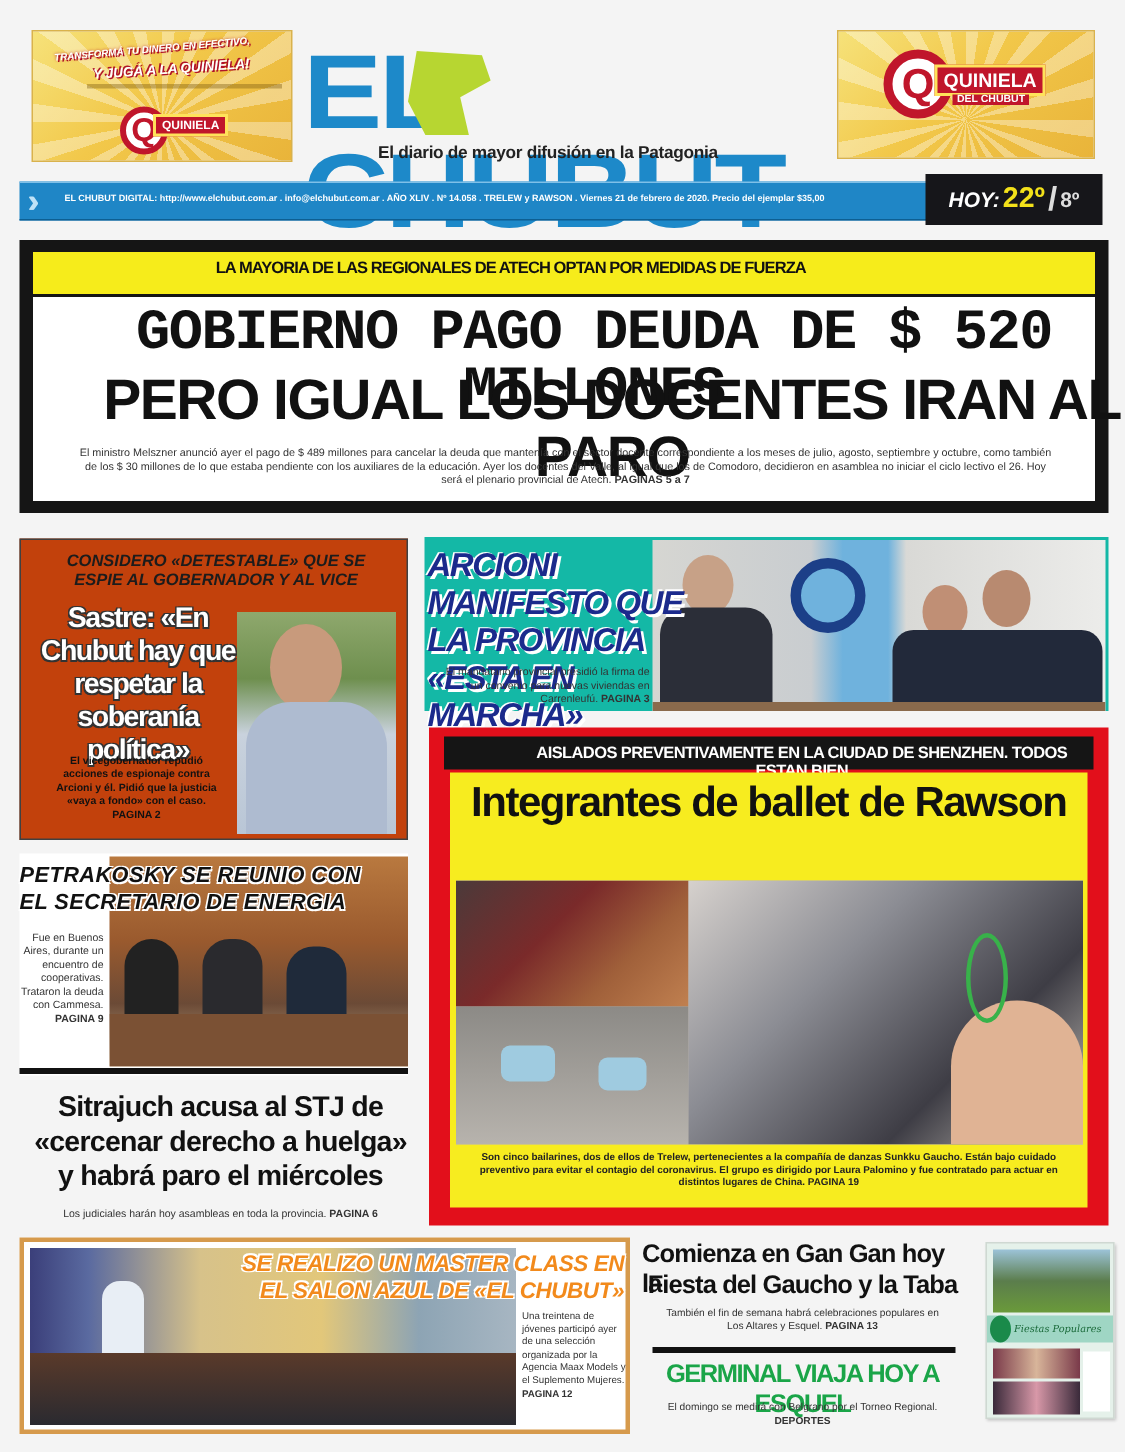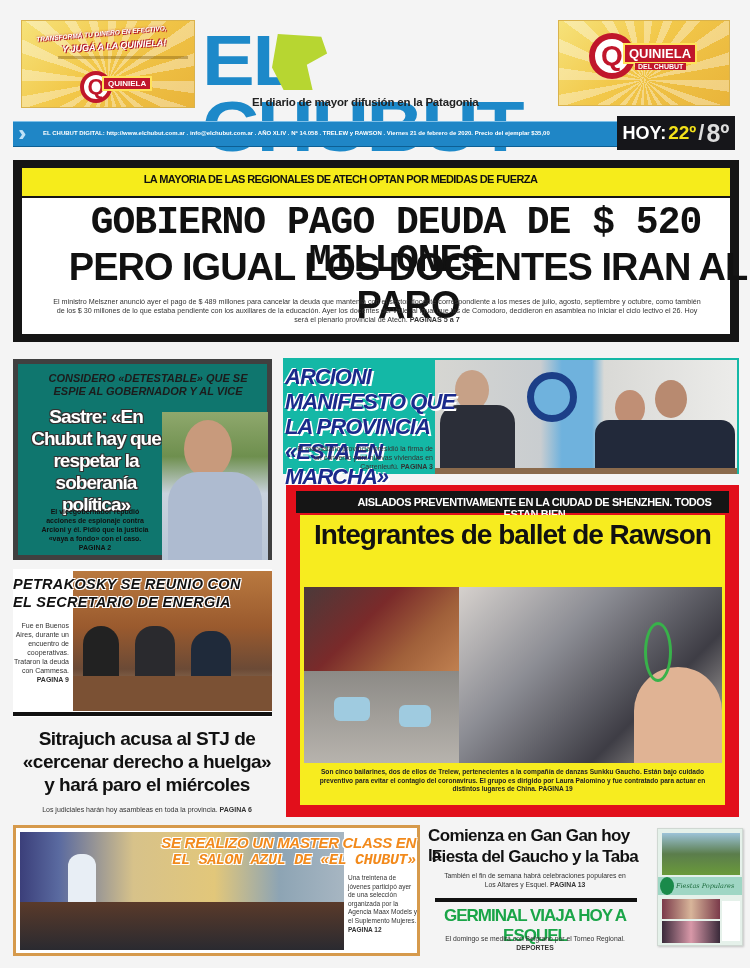--- a/index.html
+++ b/index.html
@@ -50,39 +50,39 @@
     </div>
   <div class="qtext" style="left:64px;top:22px;font-size:13px;">QUINIELA</div>
   <div class="abs" style="left:76px;top:42px;font-size:7px;font-weight:900;color:#fff;background:#c0162b;padding:0 3px">DEL CHUBUT</div>
 </div>
 
 <div class="abs infobar" style="left:13px;top:121px;width:608px;height:26px;">
   <div class="abs" style="left:6px;top:2px;font-size:22px;line-height:20px;color:#bfe2f7;font-weight:900;letter-spacing:-8px;">››</div>
   <div class="abs" style="left:30px;top:8px;font-size:6px;white-space:nowrap;font-weight:700;">EL CHUBUT DIGITAL: http://www.elchubut.com.ar . info@elchubut.com.ar . AÑO XLIV . Nº 14.058 . TRELEW y RAWSON . Viernes 21 de febrero de 2020. Precio del ejemplar $35,00</div>
 </div>
 <div class="abs hoy" style="left:617px;top:116px;width:118px;height:34px;display:flex;align-items:center;justify-content:center;gap:2px;">
-  <span style="font-size:18px;">HOY:</span>
+  <span style="font-size:14px;font-style:italic;">HOY:</span>
   <span style="font-size:19px;color:#f3e11a;">22º</span>
   <span style="font-size:22px;color:#ddd">/</span>
-  <span style="font-size:25px;color:#ddd;">8º</span>
+  <span style="font-size:14px;color:#ddd;">8º</span>
 </div>
 
 <div class="abs mainbox" style="left:13px;top:160px;width:726px;height:182px;">
   <div class="abs yellowbar" style="left:9px;top:8px;width:708px;height:28px;"></div>
   <div class="abs" style="left:9px;top:13px;width:637px;text-align:center;font-size:11px;font-weight:900;letter-spacing:-.6px;color:#111;">LA MAYORIA DE LAS REGIONALES DE ATECH OPTAN POR MEDIDAS DE FUERZA</div>
   <div class="abs white" style="left:9px;top:38px;width:708px;height:136px;"></div>
   <div class="abs hl" style="left:9px;top:44px;width:748px;font-size:38px;font-family:Liberation Mono, monospace;">GOBIERNO PAGO DEUDA DE $ 520 MILLONES</div>
   <div class="abs hl" style="left:9px;top:88px;width:708px;font-size:38px;margin-left:32px;">PERO IGUAL LOS DOCENTES IRAN AL PARO</div>
   <div class="abs small" style="left:40px;top:137px;width:648px;">
     <span>El ministro Melszner anunció ayer el pago de $ 489 millones para cancelar la deuda que mantenía con el sector docente correspondiente a los meses de julio, agosto, septiembre y octubre, como también de los $ 30 millones de lo que estaba pendiente con los auxiliares de la educación. Ayer los docentes del Valle, al igual que los de Comodoro, decidieron en asamblea no iniciar el ciclo lectivo el 26. Hoy será el plenario provincial de Atech.</span>
     <b>PAGINAS 5 a 7</b>
   </div>
 </div>
 
-<div class="abs" style="left:13px;top:359px;width:259px;height:201px;background:#0f766e;border:5px solid #404040;">
+<div class="abs" style="left:13px;top:359px;width:259px;height:201px;background:#c2410c;border:1px solid #404040;">
   <div class="abs" style="left:14px;top:8px;width:232px;text-align:center;font-size:11px;font-style:italic;font-weight:900;color:#1c1c1c;line-height:13px;">CONSIDERO «DETESTABLE» QUE SE ESPIE AL GOBERNADOR Y AL VICE</div>
   <div class="abs" style="left:8px;top:42px;width:140px;font-size:19px;font-weight:900;line-height:22px;color:#fff;text-align:center;text-shadow:-1px -1px 0 #333,1px 1px 0 #333,1px -1px 0 #333,-1px 1px 0 #333;letter-spacing:-1px;">Sastre: «En Chubut hay que respetar la soberanía política»</div>
   <div class="abs" style="left:18px;top:143px;width:118px;font-size:7px;line-height:9px;color:#111;text-align:center;font-weight:700;">
     <span>El vicegobernador repudió acciones de espionaje contra Arcioni y él. Pidió que la justicia «vaya a fondo» con el caso.</span>
     <b>PAGINA 2</b>
   </div>
   <div class="abs photo" style="left:144px;top:48px;width:106px;height:148px;background:linear-gradient(180deg,#8fa86d 0%,#6e8f4e 30%,#c9d2dd 55%,#b9c6d6 100%);">
     <div style="position:absolute;left:22px;top:8px;width:48px;height:58px;border-radius:50%;background:#c89a7c;"></div>
     <div style="position:absolute;left:6px;top:60px;width:94px;height:90px;border-radius:30px 30px 0 0;background:#aebbd0;"></div>
   </div>
@@ -136,34 +136,34 @@
   <div class="abs" style="left:0;top:52px;width:56px;font-size:7px;line-height:9px;color:#333;text-align:right;">
     <span>Fue en Buenos Aires, durante un encuentro de cooperativas. Trataron la deuda con Cammesa.</span>
     <b>PAGINA 9</b>
   </div>
   <div class="abs" style="left:0;top:143px;width:259px;height:4px;background:#111;"></div>
 </div>
 
 <div class="abs" style="left:13px;top:725px;width:268px;height:92px;">
   <div class="abs" style="left:0;top:3px;width:268px;text-align:center;font-size:19px;font-weight:700;color:#111;letter-spacing:-.5px;">Sitrajuch acusa al STJ de</div>
   <div class="abs" style="left:0;top:26px;width:268px;text-align:center;font-size:19px;font-weight:700;color:#111;letter-spacing:-.5px;">«cercenar derecho a huelga»</div>
-  <div class="abs" style="left:0;top:49px;width:268px;text-align:center;font-size:19px;font-weight:700;color:#111;letter-spacing:-.5px;">y hará paro el miércoles</div>
+  <div class="abs" style="left:0;top:49px;width:268px;text-align:center;font-size:19px;font-weight:700;color:#111;letter-spacing:-.5px;">y habrá paro el miércoles</div>
   <div class="abs" style="left:0;top:81px;width:268px;font-size:7px;color:#333;text-align:center;">
     <span>Los judiciales harán hoy asambleas en toda la provincia.</span>
     <b>PAGINA 6</b>
   </div>
 </div>
 
 <div class="abs" style="left:13px;top:825px;width:407px;height:131px;background:#fff;border:3px solid #d69a4c;">
   <div class="abs photo" style="left:4px;top:4px;width:324px;height:118px;background:linear-gradient(90deg,#3b3f7a 0%,#5a6aa0 12%,#d7c28a 35%,#e2c77a 60%,#8da4b4 80%,#a7b6c2 100%);">
     <div style="position:absolute;left:48px;top:22px;width:28px;height:90px;border-radius:12px 12px 0 0;background:#e8eef5"></div>
     <div style="position:absolute;left:0;top:70px;width:324px;height:48px;background:linear-gradient(180deg,#5a3a2a,#2a2a30)"></div>
   </div>
   <div class="abs" style="left:90px;top:6px;width:310px;text-align:right;font-size:15px;font-weight:900;font-style:italic;color:#f28a1c;text-shadow:1px 1px 0 #fff,-1px -1px 0 #fff,1px -1px 0 #fff,-1px 1px 0 #fff;letter-spacing:-.3px;">SE REALIZO UN MASTER CLASS EN</div>
-  <div class="abs" style="left:90px;top:24px;width:310px;text-align:right;font-size:15px;font-weight:900;font-style:italic;color:#f28a1c;text-shadow:1px 1px 0 #fff,-1px -1px 0 #fff,1px -1px 0 #fff,-1px 1px 0 #fff;letter-spacing:-.3px;font-family:Liberation Mono, monospace;">EL SALON AZUL DE «EL CHUBUT»</div>
+  <div class="abs" style="left:90px;top:24px;width:310px;text-align:right;font-size:15px;font-weight:900;font-style:italic;color:#f28a1c;text-shadow:1px 1px 0 #fff,-1px -1px 0 #fff,1px -1px 0 #fff,-1px 1px 0 #fff;letter-spacing:-.3px;">EL SALON AZUL DE «EL CHUBUT»</div>
   <div class="abs" style="left:332px;top:46px;width:70px;font-size:6.5px;line-height:8.6px;color:#333;">
     <span>Una treintena de jóvenes participó ayer de una selección organizada por la Agencia Maax Models y el Suplemento Mujeres.</span>
     <b>PAGINA 12</b>
   </div>
 </div>
 
 <div class="abs" style="left:428px;top:826px;width:214px;height:72px;">
   <div class="abs" style="left:0;top:0;width:214px;font-size:17px;font-weight:700;color:#111;letter-spacing:-.6px;">Comienza en Gan Gan hoy la</div>
   <div class="abs" style="left:0;top:21px;width:214px;text-align:center;font-size:17px;font-weight:700;color:#111;letter-spacing:-.6px;">Fiesta del Gaucho y la Taba</div>
   <div class="abs" style="left:10px;top:45px;width:194px;font-size:6.8px;line-height:9px;color:#333;text-align:center;">

